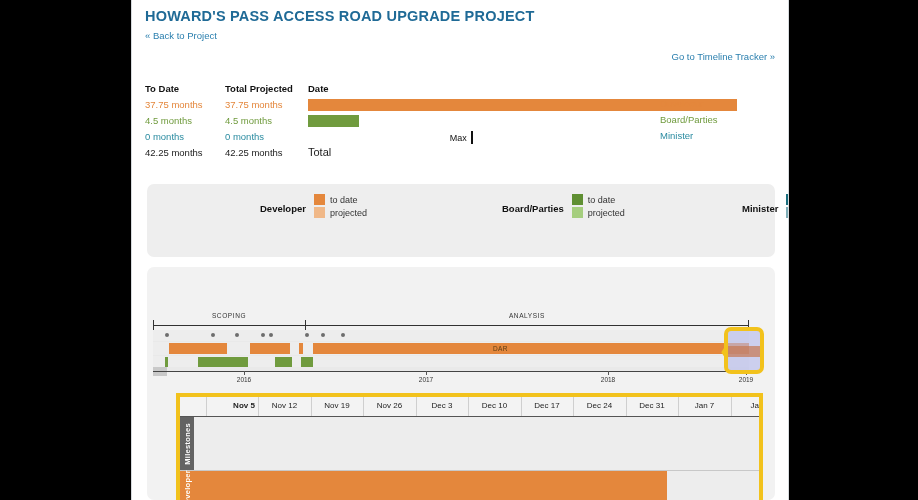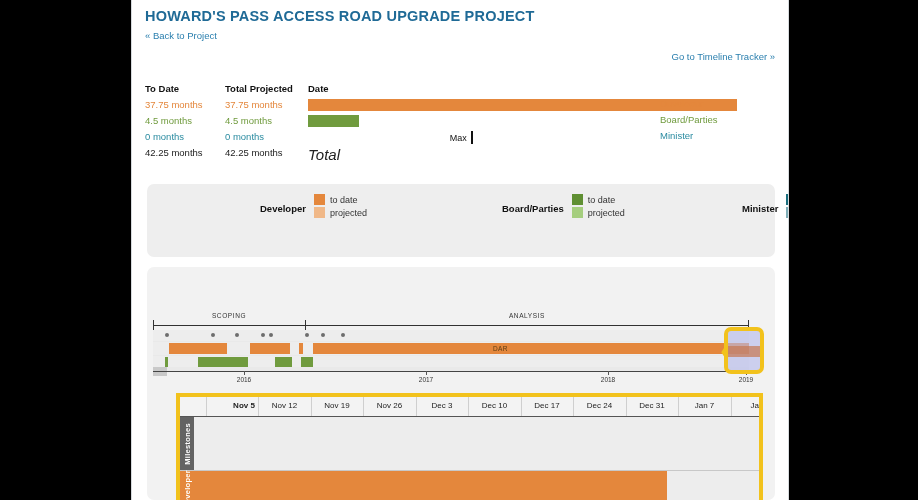--- a/index.html
+++ b/index.html
@@ -73,21 +73,21 @@
   #maxmark {
     position: absolute; left: 128px; top: 17px;
     font-size: 9px; color: #111; white-space: nowrap;
   }
   #maxmark .tick {
     display: inline-block; width: 2px; height: 13px;
     background: #111; vertical-align: -3px; margin-left: 4px;
   }
   #total-label {
     position: absolute; left: 0px; top: 48px;
-    font-size: 15px; color: #222; font-style: italic;
+    font-size: 11px; color: #222;
   }
 
   
   #legend {
     position: absolute; left: 15px; top: 184px;
     width: 628px; height: 73px;
     background: #eeeeee; border-radius: 7px;
   }
   .lgroup { position: absolute; top: 10px; display: flex; align-items: flex-start; }
   .lgroup .gname {

